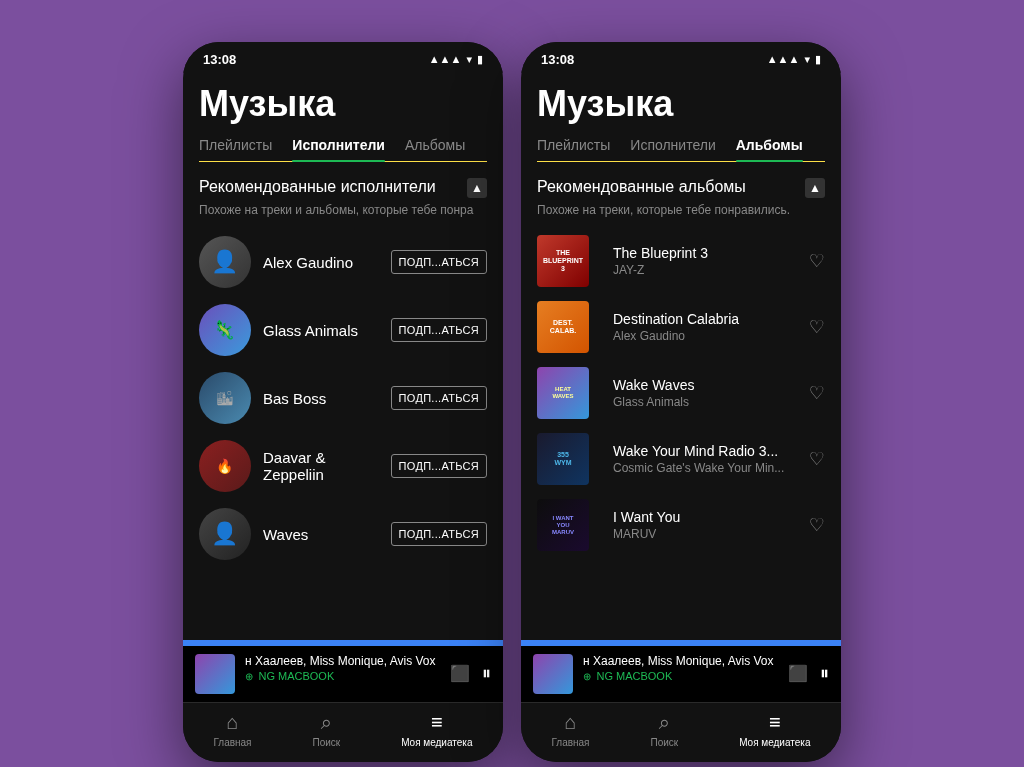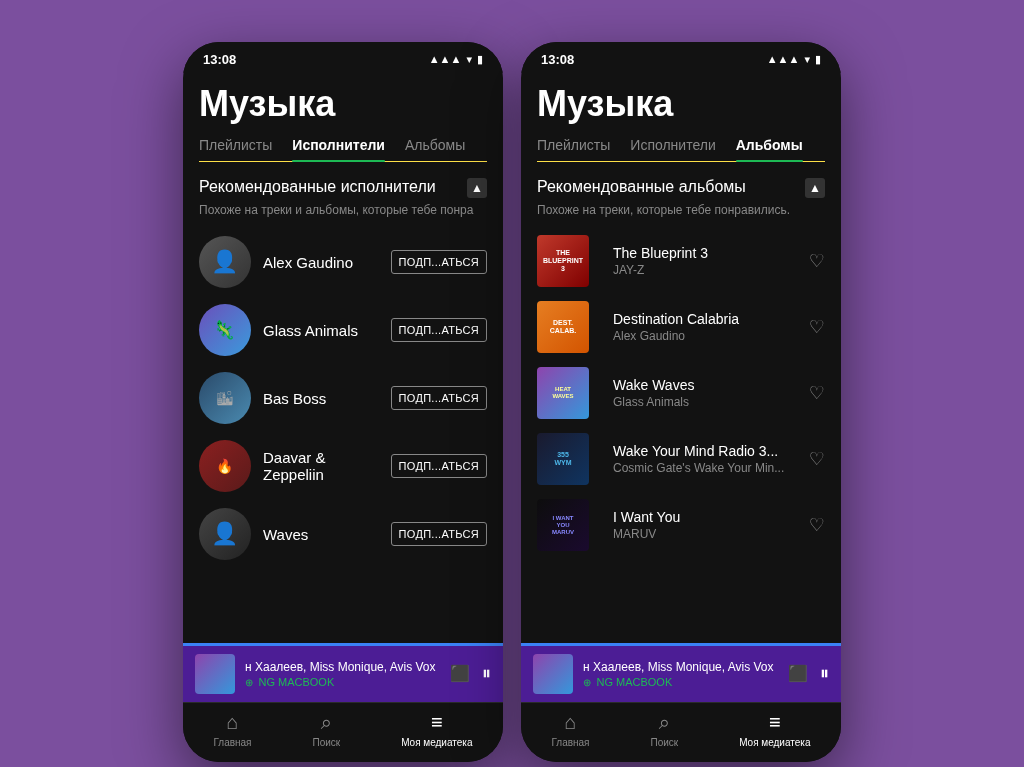--- a/index.html
+++ b/index.html
@@ -212,26 +212,25 @@
       overflow: hidden;
       text-overflow: ellipsis;
     }
     .heart-icon {
       color: #888;
       font-size: 18px;
       flex-shrink: 0;
     }
     
     .now-playing {
-      background: #4c1d95;
+      background: #000000;
       padding: 8px 12px;
       display: flex;
-      align-items: center;
       gap: 10px;
-      border-top: 3px solid #3b82f6;
+      border-top: 6px solid #3b82f6;
     }
     .np-thumb {
       width: 40px;
       height: 40px;
       border-radius: 4px;
       background: linear-gradient(135deg, #8e44ad, #3498db);
       flex-shrink: 0;
     }
     .np-info {
       flex: 1;

